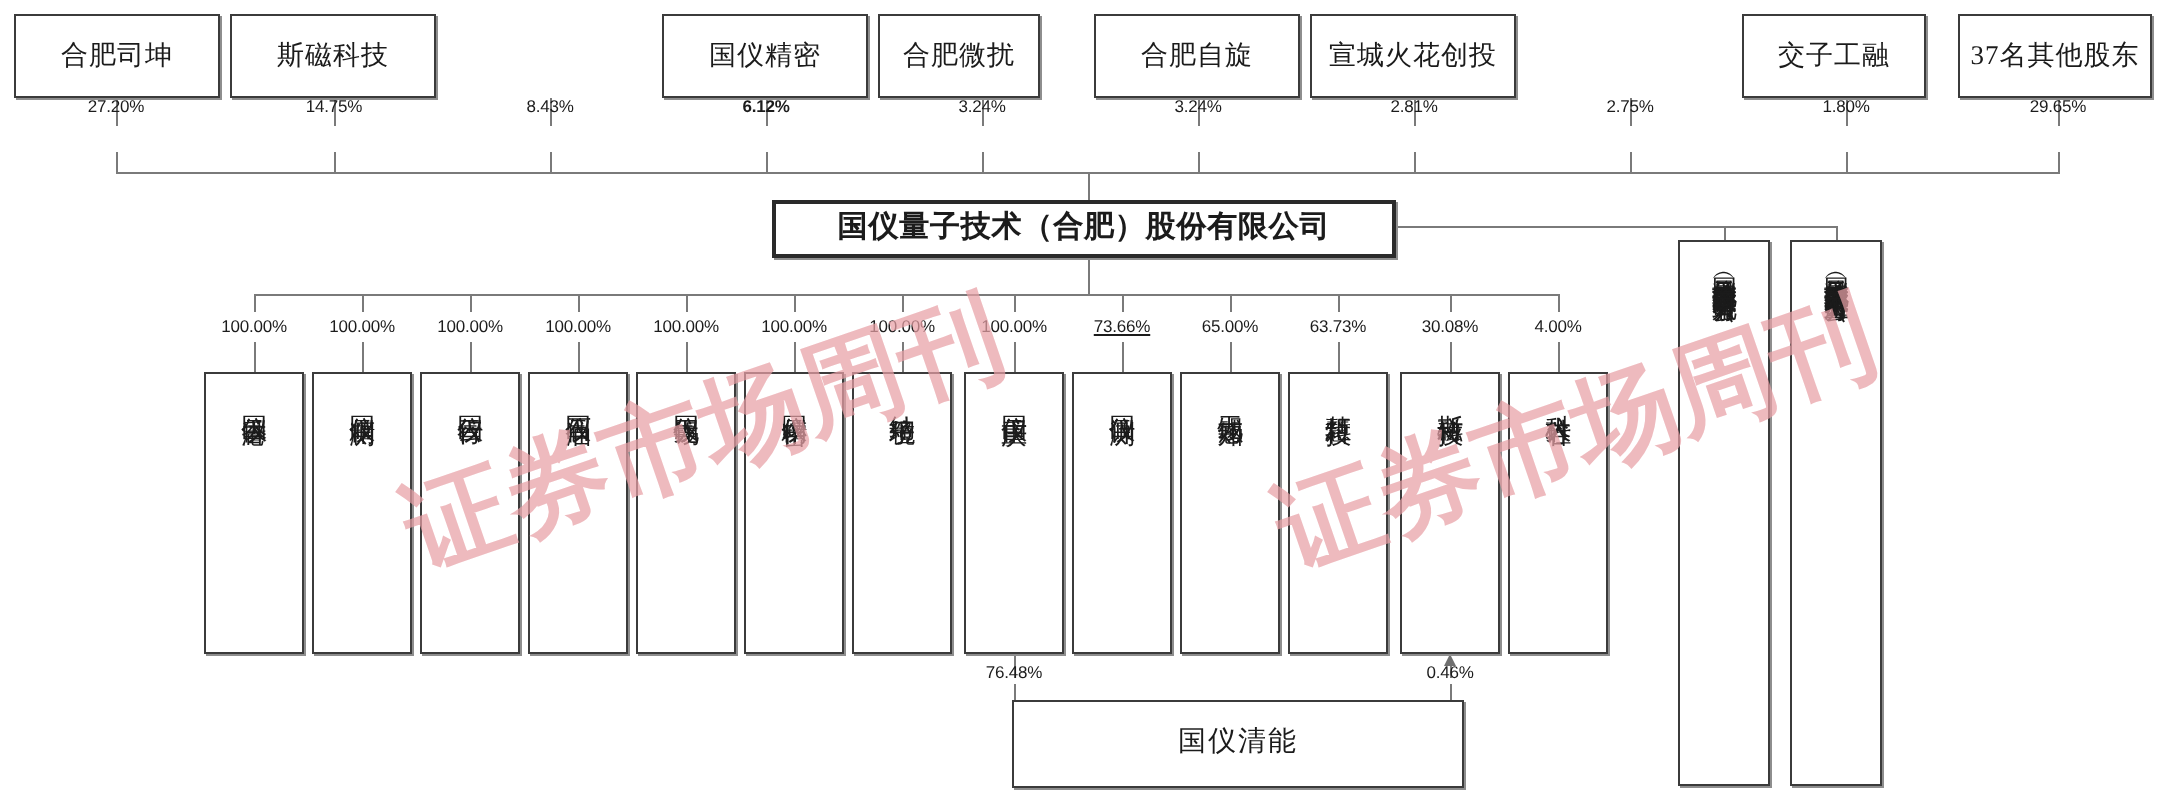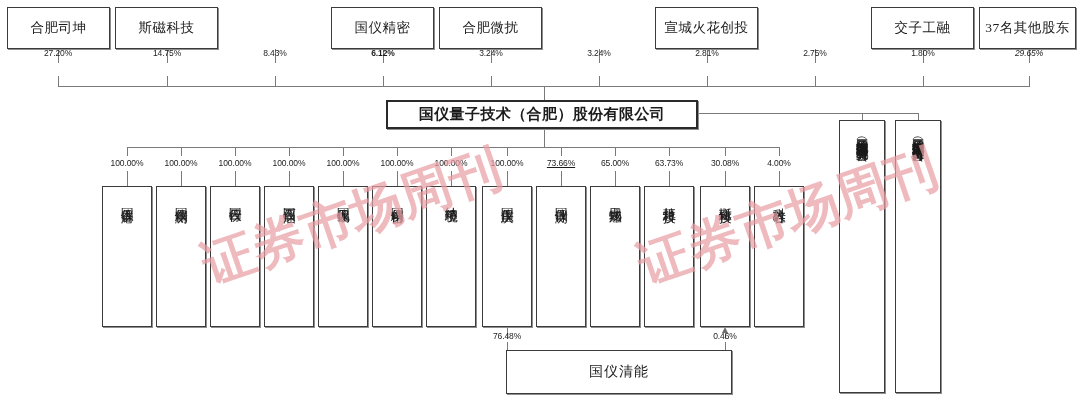--- a/index.html
+++ b/index.html
@@ -164,43 +164,46 @@
 
   <div class="box shareholder-box" style="left:7px;width:103px;">
     <span class="lbl">合肥司坤</span>
   </div>
   <div class="box shareholder-box" style="left:115px;width:103px;">
     <span class="lbl">斯磁科技</span>
   </div>
   <div class="box shareholder-box" style="left:331px;width:103px;">
     <span class="lbl">国仪精密</span>
   </div>
-  <div class="box shareholder-box" style="left:439px;width:103px;">
+  <div class="box shareholder-box" style="left:439px;width:81px;">
     <span class="lbl">合肥微扰</span>
+  </div>
+  <div class="box shareholder-box" style="left:547px;width:103px;">
+    <span class="lbl">合肥自旋</span>
   </div>
   <div class="box shareholder-box" style="left:655px;width:103px;">
     <span class="lbl">宣城火花创投</span>
   </div>
-  <div class="box shareholder-box" style="left:871px;width:103px;">
+  <div class="box shareholder-box" style="left:871px;width:92px;">
     <span class="lbl">交子工融</span>
   </div>
   <div class="box shareholder-box" style="left:979px;width:97px;">
     <span class="lbl">37名其他股东</span>
   </div>
 
   <div class="pct top-row" style="left:58px;">27.20%</div>
   <div class="pct top-row" style="left:167px;">14.75%</div>
   <div class="pct top-row" style="left:275px;">8.43%</div>
   <div class="pct top-row" style="left:383px;font-weight:bold;">6.12%</div>
   <div class="pct top-row" style="left:491px;">3.24%</div>
   <div class="pct top-row" style="left:599px;">3.24%</div>
   <div class="pct top-row" style="left:707px;">2.81%</div>
   <div class="pct top-row" style="left:815px;">2.75%</div>
   <div class="pct top-row" style="left:923px;">1.80%</div>
-  <div class="pct top-row" style="left:1029px;font-style:italic;">29.65%</div>
+  <div class="pct top-row" style="left:1029px;">29.65%</div>
 
   <div class="vline" style="left:58px;top:49px;height:14px;"></div>
   <div class="vline" style="left:167px;top:49px;height:14px;"></div>
   <div class="vline" style="left:275px;top:49px;height:14px;"></div>
   <div class="vline" style="left:383px;top:49px;height:14px;"></div>
   <div class="vline" style="left:491px;top:49px;height:14px;"></div>
   <div class="vline" style="left:599px;top:49px;height:14px;"></div>
   <div class="vline" style="left:707px;top:49px;height:14px;"></div>
   <div class="vline" style="left:815px;top:49px;height:14px;"></div>
   <div class="vline" style="left:923px;top:49px;height:14px;"></div>

